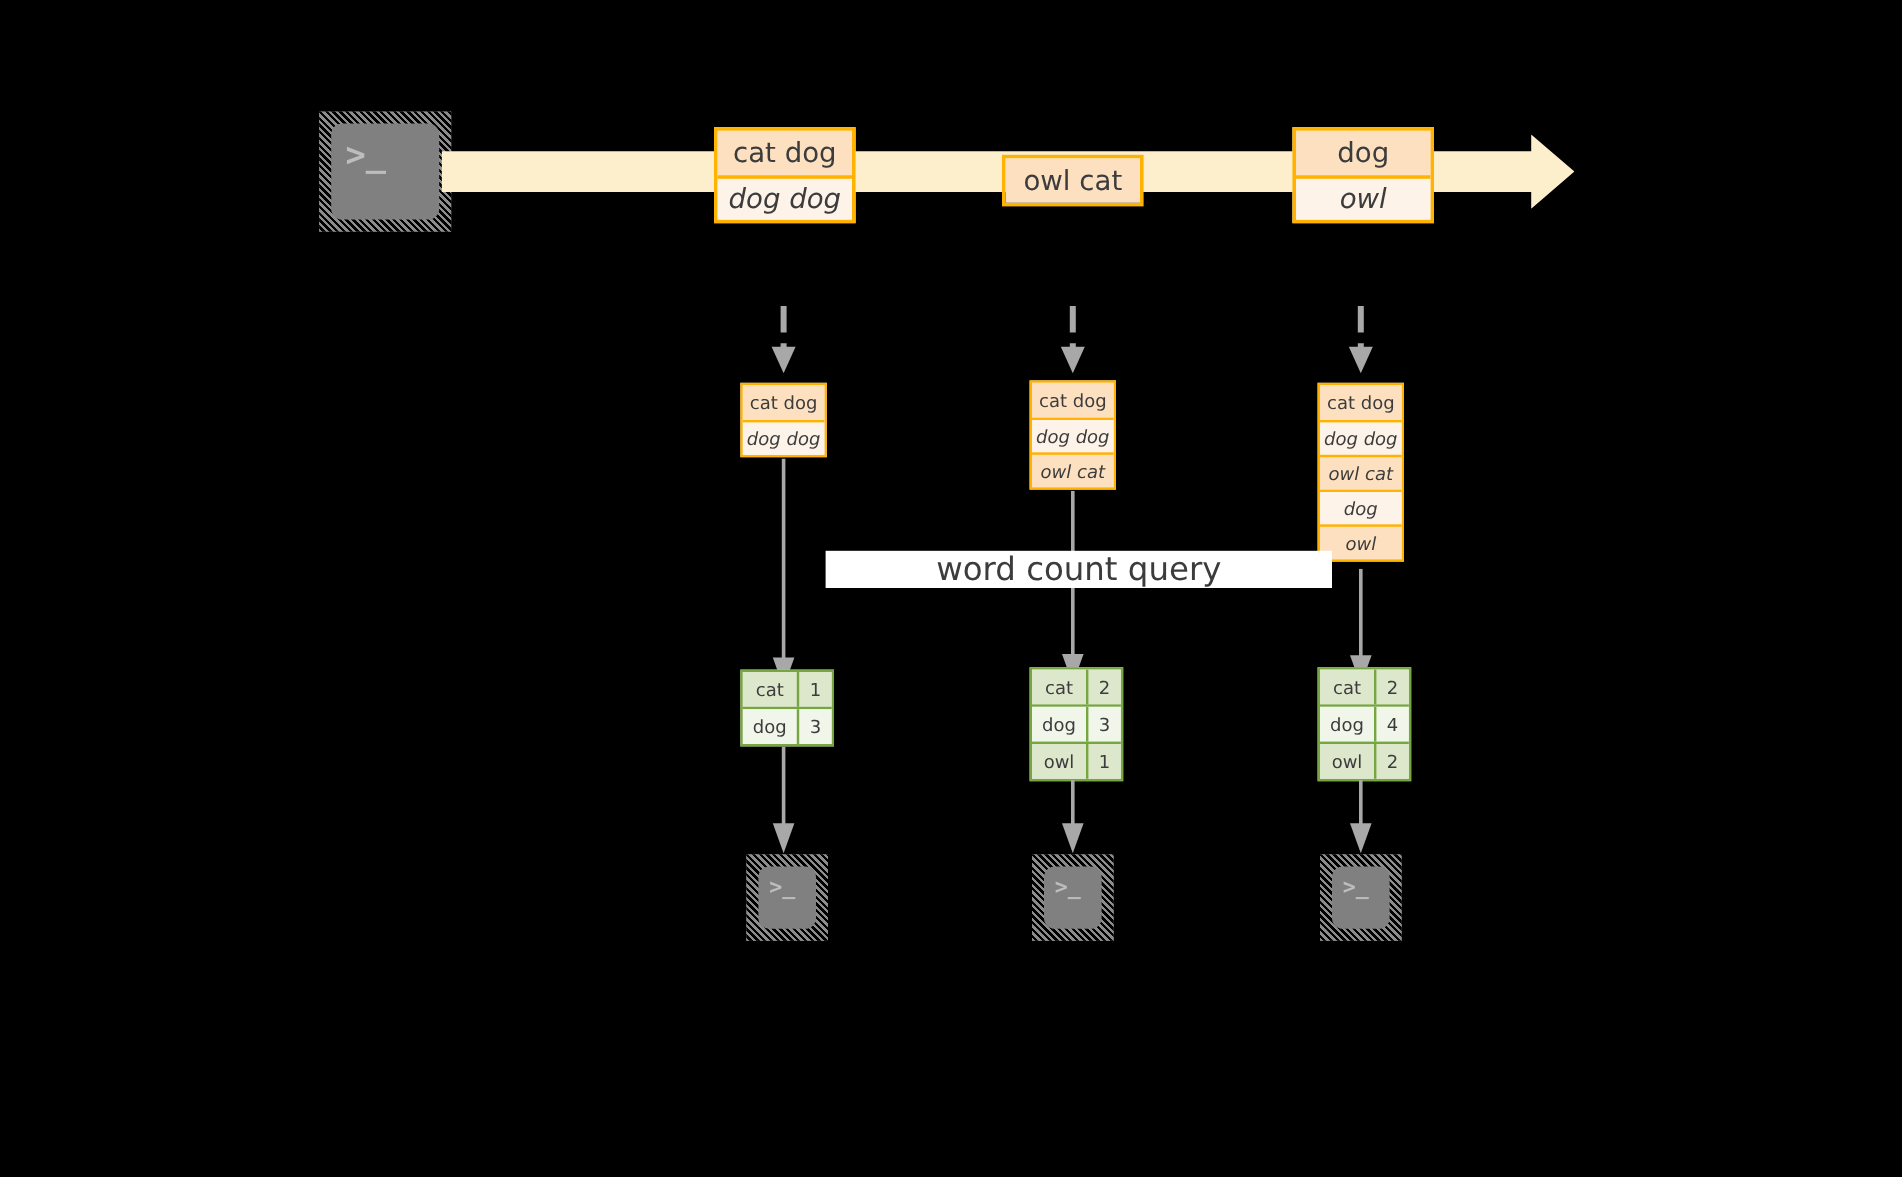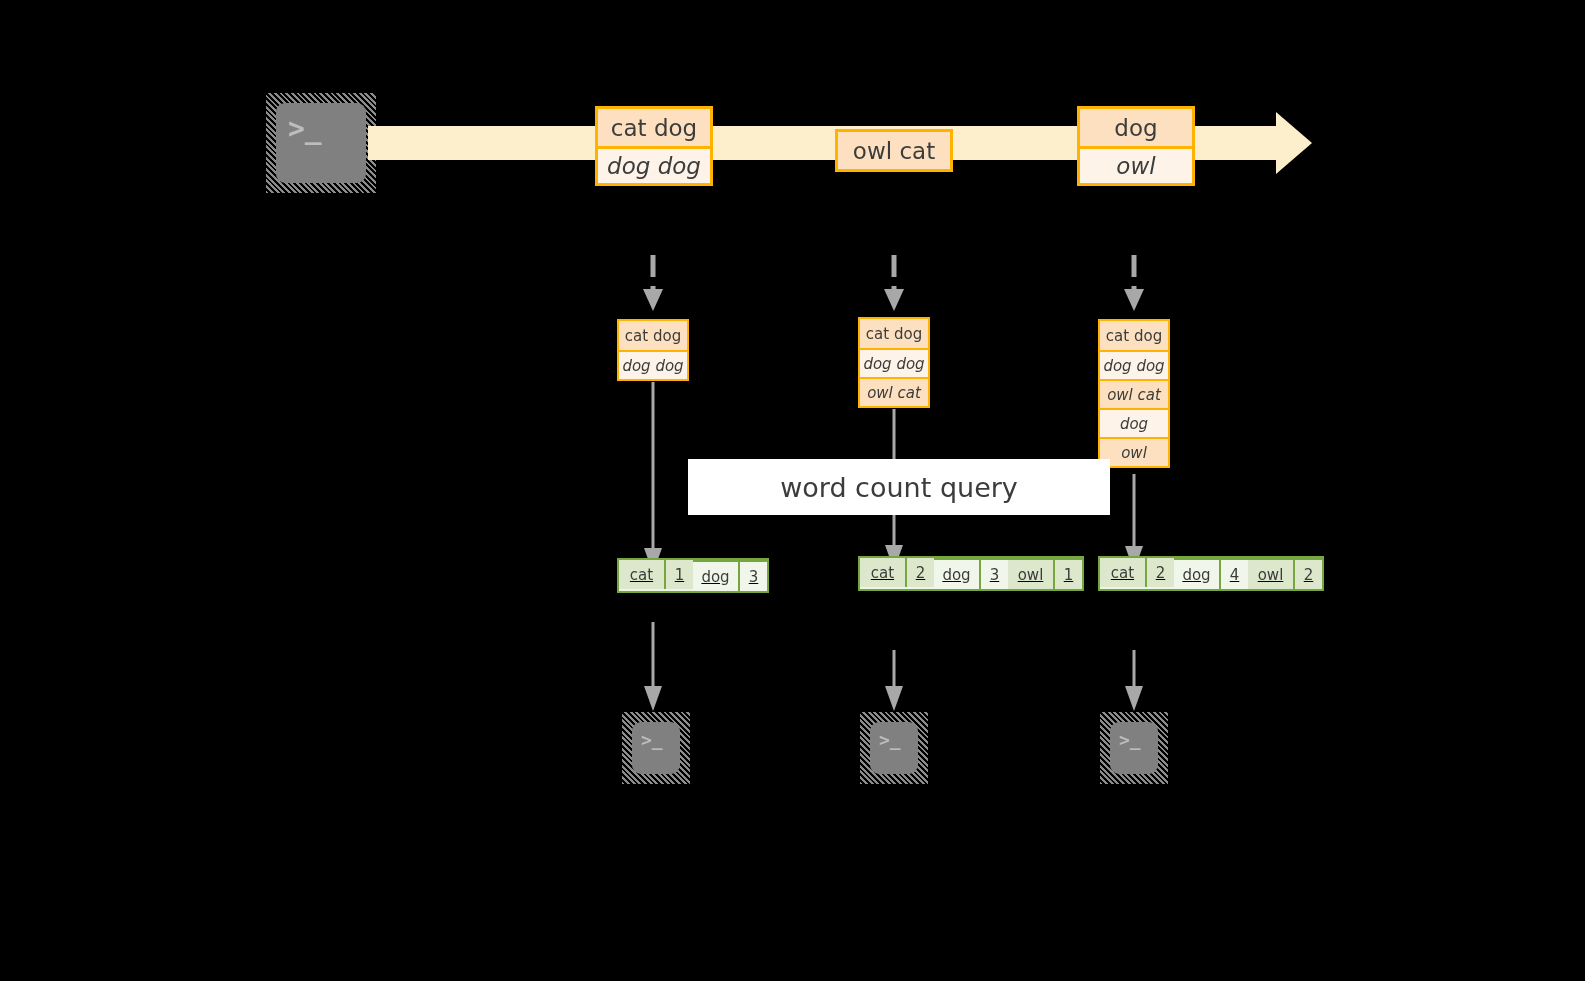--- a/index.html
+++ b/index.html
@@ -82,22 +82,21 @@
   .recbox.snap .row { height: 29px; font-size: 15px; }
   .recbox.snap .row + .row { border-top: 2px solid #FFB300; }
 
   
   .restable {
     position: absolute;
     box-sizing: border-box;
     border: 2px solid #76A63F;
     background: #EEF4E6;
     display: flex;
-    flex-direction: row;
-    text-decoration: underline;
+    flex-direction: column;
   }
   .restable .trow {
     display: flex;
     height: 29px;
   }
   .restable .trow + .trow { border-top: 2px solid #76A63F; }
   .restable .tcell {
     box-sizing: border-box;
     display: flex;
     align-items: center;
@@ -291,17 +290,17 @@
       <path d="M1,36 L19,36 L10,61 Z" fill="#A8A8A8"></path>
     </svg>
   </div>
 
   <div class="terminal small" style="left:1100px; top:712px; width:68px; height:72px;">
     <div class="tbody">
       <span class="glyph">&gt;_</span>
     </div>
   </div>
 
-  <div class="banner" style="left:688px; top:459px; width:422px; height:56px;">
+  <div class="banner" style="left:688px; top:459px; width:422px; height:31px;">
     <span class="btext">word count query</span>
   </div>
 
 </div>
 
 </body></html>

